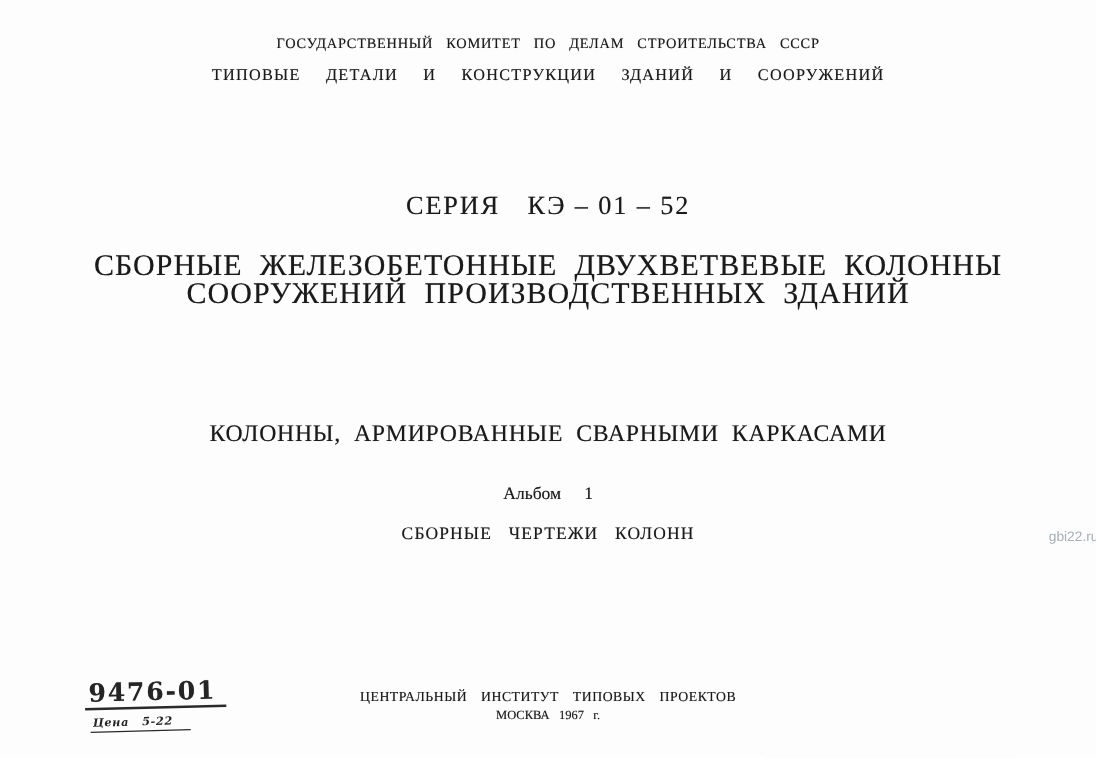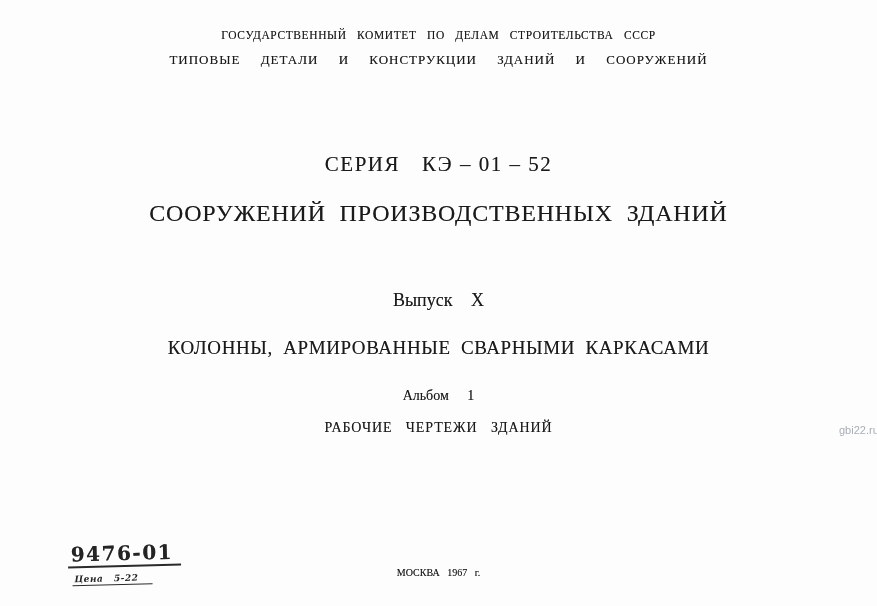--- a/index.html
+++ b/index.html
@@ -136,36 +136,37 @@
 
   <div class="row committee">ГОСУДАРСТВЕННЫЙ КОМИТЕТ ПО ДЕЛАМ СТРОИТЕЛЬСТВА СССР</div>
 
   <div class="row program">ТИПОВЫЕ ДЕТАЛИ И КОНСТРУКЦИИ ЗДАНИЙ И СООРУЖЕНИЙ</div>
 
   <div class="row series">
     <span>СЕРИЯ</span><span class="series-gap"></span><span>КЭ – 01 – 52</span>
   </div>
 
   <div class="row main-title">
+    <div>СБОРНЫЕ ЖЕЛЕЗОБЕТОННЫЕ ДВУХВЕТВЕВЫЕ КОЛОННЫ</div>
     <div>СООРУЖЕНИЙ ПРОИЗВОДСТВЕННЫХ ЗДАНИЙ</div>
   </div>
 
-  <div class="row issue">Выпуск X</div>
 
   <div class="row issue-subtitle">КОЛОННЫ, АРМИРОВАННЫЕ СВАРНЫМИ КАРКАСАМИ</div>
 
   <div class="row album">Альбом 1</div>
 
-  <div class="row album-subtitle">РАБОЧИЕ ЧЕРТЕЖИ ЗДАНИЙ</div>
+  <div class="row album-subtitle">СБОРНЫЕ ЧЕРТЕЖИ КОЛОНН</div>
 
   <div class="watermark">gbi22.ru</div>
 
   <div class="stamp">
     <div class="stamp-code">9476-01</div>
     <div>
       <span class="stamp-price">Цена 5-22</span>
     </div>
   </div>
 
+  <div class="row institute">ЦЕНТРАЛЬНЫЙ ИНСТИТУТ ТИПОВЫХ ПРОЕКТОВ</div>
 
   <div class="row city-year">МОСКВА 1967 г.</div>
 
 </div>
 
 </body></html>

